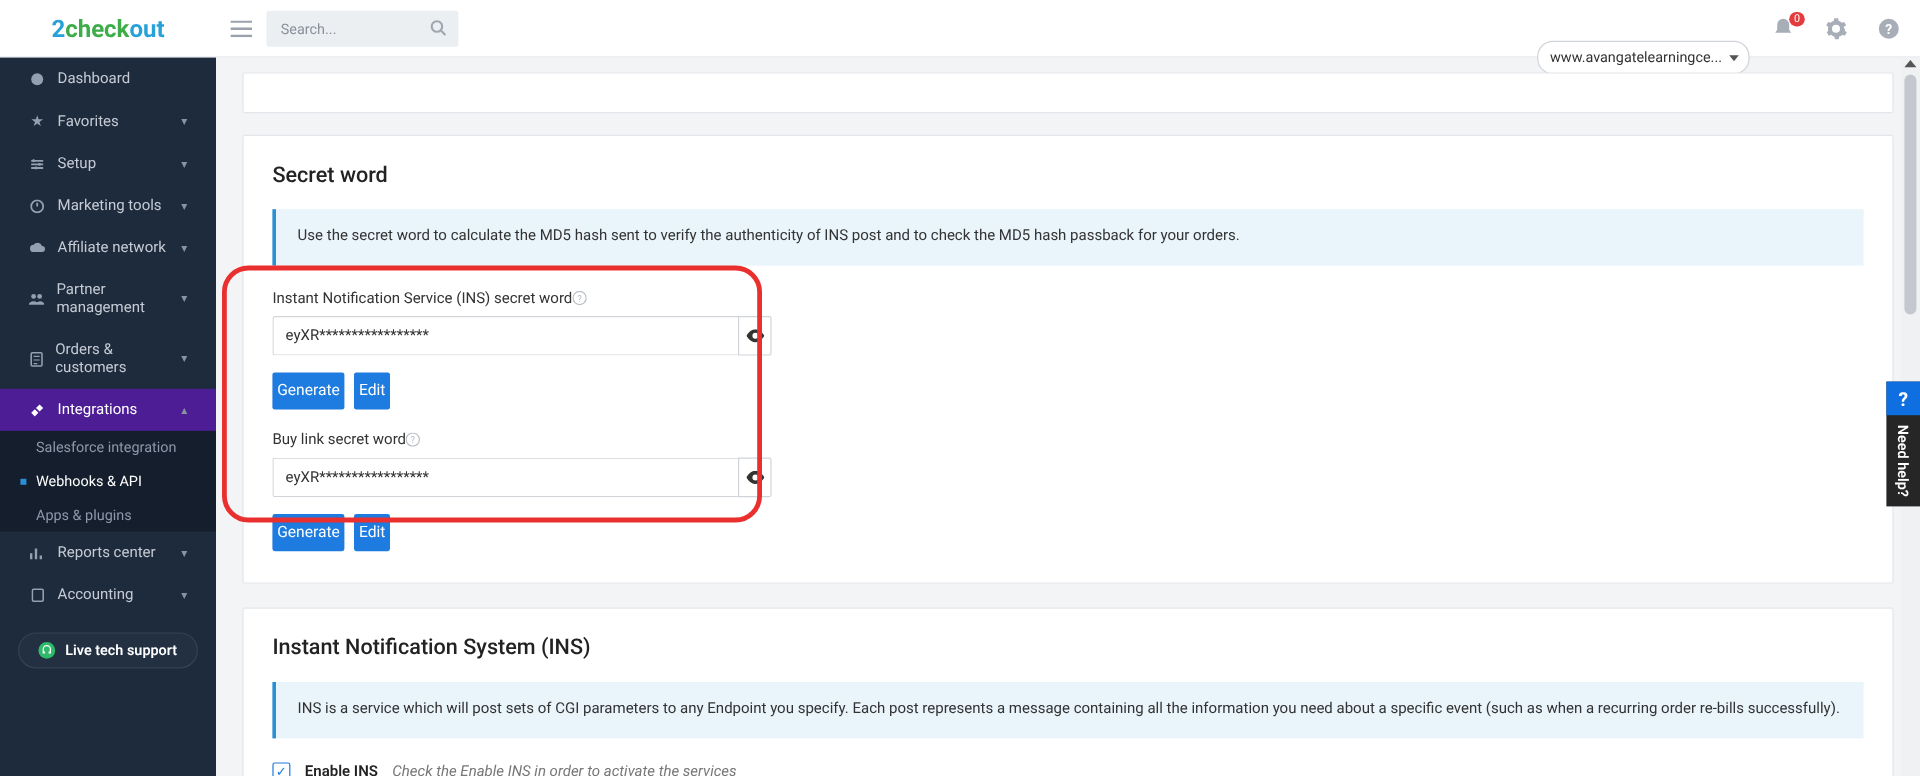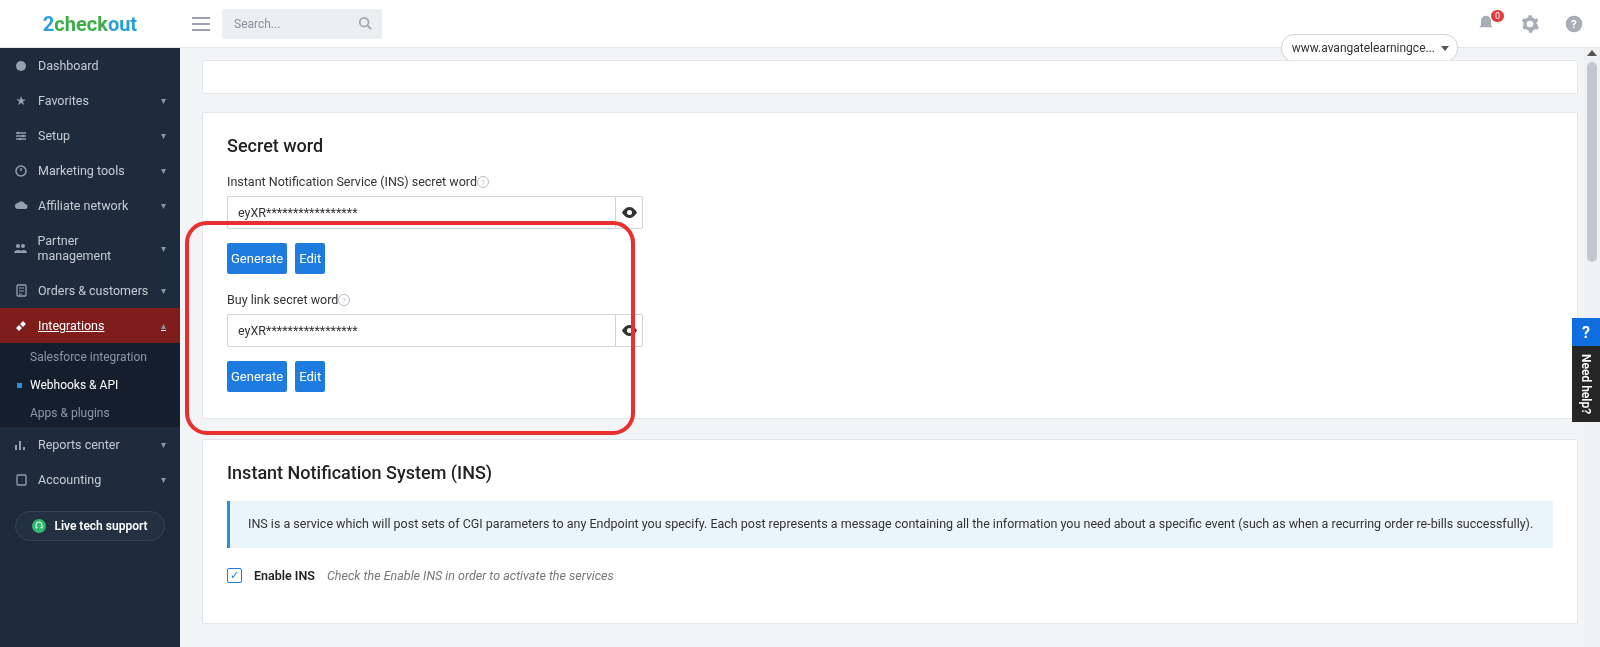--- a/index.html
+++ b/index.html
@@ -19,22 +19,22 @@
 .search-ic { position: absolute; right: 10px; top: 7px; color: #a0a6ae; }
 .topbar-spacer { flex: 1; }
 .acct-select { border: 1px solid #d0d4d9; border-radius: 13px; padding: 6px 22px 6px 10px; font-size: 12px; color: #333; background: #fff; position: relative; min-width: 175px; cursor:pointer;margin-top:48px; }
 .acct-select::after { content: ""; position: absolute; right: 8px; top: 11px; border-left: 4px solid transparent; border-right: 4px solid transparent; border-top: 5px solid #555; }
 .top-icon { color: #a8aeb7; cursor: pointer; position: relative; display:flex; align-items:center; padding:0 6px;}
 .badge { position: absolute; top: -4px; right: -2px; background: #e43c3c; color: #fff; border-radius: 8px; font-size: 9px; padding: 0 4px; line-height: 12px; min-width: 12px; text-align: center; }
 
 
 .body { flex: 1; display: flex; min-height: 0; }
 .sidebar { width: 180px; background: #1e2b3c; color: #c5cbd4; font-size: 12.5px; overflow-y: auto; }
-.sidebar .item { display: flex; align-items: center; gap: 10px; padding: 10px 14px; cursor: pointer; position: relative; }
-.sidebar .item.active { background: #7f1d1d; color: #fff; text-decoration: underline; }
+.sidebar .item { display: flex; align-items: center; gap: 10px; padding: 10px 24px; cursor: pointer; position: relative; }
+.sidebar .item.active { background: #4c1d95; color: #fff; }
 .sidebar .item .chev { margin-left: auto; font-size: 10px; color: #8a93a0; }
 .sidebar .item .micon { width: 14px; display:flex; justify-content:center; color:#94a0b0;}
 .sidebar .item.active .micon { color:#fff; }
 .sidebar .sub { background: #141e2c; }
 .sidebar .sub .subitem { display:flex; align-items:center; padding: 7px 14px 7px 30px; font-size: 12px; color: #8d98a8; cursor: pointer; gap:8px;}
 .sidebar .sub .subitem.sel { color: #fff; }
 .sidebar .sub .subitem.sel::before { content: ""; width: 5px; height: 5px; background: #2b8fd6; display: inline-block; margin-left:-13px; }
 .support-btn { margin: 14px auto; display: flex; align-items: center; gap: 8px; background: #223042; border: 1px solid #334257; border-radius: 16px; padding: 7px 16px; font-size: 12px; font-weight: 600; color: #fff; width: fit-content; cursor: pointer; }
 .support-btn .dot { width: 14px; height: 14px; border-radius: 50%; background: #2fb96a; display: flex; align-items: center; justify-content: center; }
 
@@ -229,20 +229,21 @@
         </span>
       <span>Live tech support</span>
     </div>
   </div>
 
   <div class="main">
     <div class="card-prev"></div>
 
     <div class="card" style="position:relative;">
       <h2>Secret word</h2>
+      <div class="infobox">Use the secret word to calculate the MD5 hash sent to verify the authenticity of INS post and to check the MD5 hash passback for your orders.</div>
 
       <div class="field-label">
         <span>Instant Notification Service (INS) secret word</span>
         <span class="help-ic">
             <svg width="12" height="12" viewBox="0 0 12 12">
               <circle cx="6" cy="6" r="5.5" fill="none" stroke="#b8bec6"></circle>
               <text x="6" y="9" font-size="8" fill="#b8bec6" text-anchor="middle">?</text>
             </svg>
           </span>
       </div>

